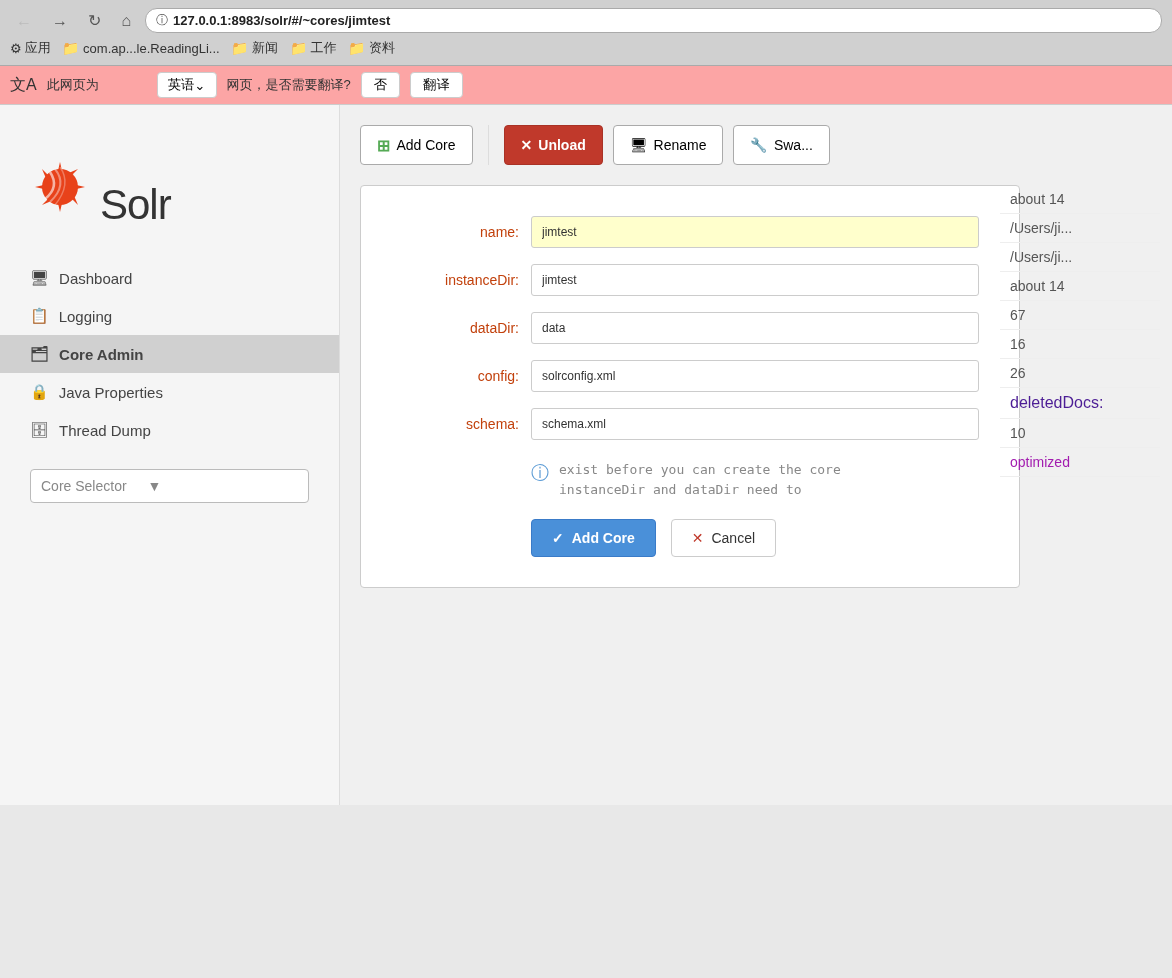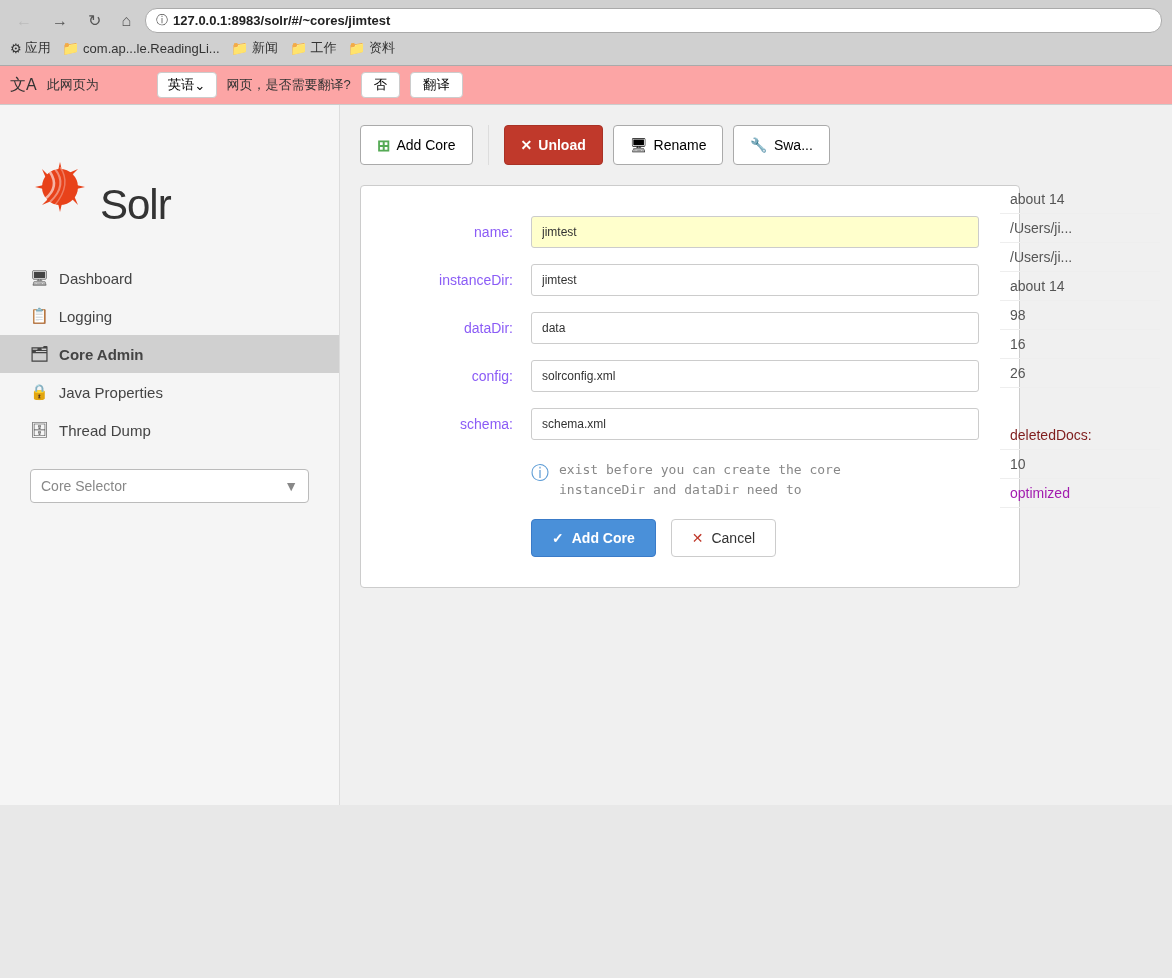--- a/index.html
+++ b/index.html
@@ -135,21 +135,21 @@
     }
     .core-selector {
       width: 100%;
       padding: 8px 10px;
       border: 1px solid #bbb;
       border-radius: 4px;
       background: white;
       font-size: 14px;
       color: #888;
       display: flex;
-      justify-content: space-between;
+      justify-content: flex-start;
       align-items: center;
       cursor: pointer;
       gap: 21px;
     }
 
     
     .main-content {
       flex: 1;
       padding: 20px;
       position: relative;
@@ -217,23 +217,23 @@
       max-width: 660px;
     }
     .form-row {
       display: flex;
       align-items: center;
       margin-bottom: 16px;
     }
     .form-label {
       width: 130px;
       text-align: right;
-      padding-right: 18px;
-      font-size: 14px;
-      color: #8b5cf6;
+      padding-right: 12px;
+      font-size: 14px;
+      color: #c2410c;
       flex-shrink: 0;
     }
     .form-input {
       flex: 1;
       padding: 8px 10px;
       border: 1px solid #ccc;
       border-radius: 3px;
       font-size: 12px;
       color: #333;
       outline: none;
@@ -300,23 +300,22 @@
       width: 160px;
       font-size: 14px;
       color: #555;
     }
     .stats-item {
       padding: 6px 10px;
       border-bottom: 1px solid #eee;
       color: #555;
     }
     .stats-label {
-      color: #7f1d1d;
-      font-size: 14px;
-      margin-top: 33px;
+      color: #4c1d95;
+      font-size: 16px;
     }
 
     
     .solr-sun-svg {
       width: 60px;
       height: 60px;
     }
 
     .divider {
       width: 1px;
@@ -503,21 +502,21 @@
         </button>
       </div>
 
     </div>
 
     <div class="stats-panel">
       <div class="stats-item">about 14</div>
       <div class="stats-item">/Users/ji...</div>
       <div class="stats-item">/Users/ji...</div>
       <div class="stats-item">about 14</div>
-      <div class="stats-item">98</div>
+      <div class="stats-item">67</div>
       <div class="stats-item">16</div>
       <div class="stats-item">26</div>
       <div class="stats-item stats-label">deletedDocs:</div>
       <div class="stats-item">10</div>
       <div class="stats-item" style="color:#a21caf;">optimized</div>
     </div>
 
   </div>
 </div>
 

